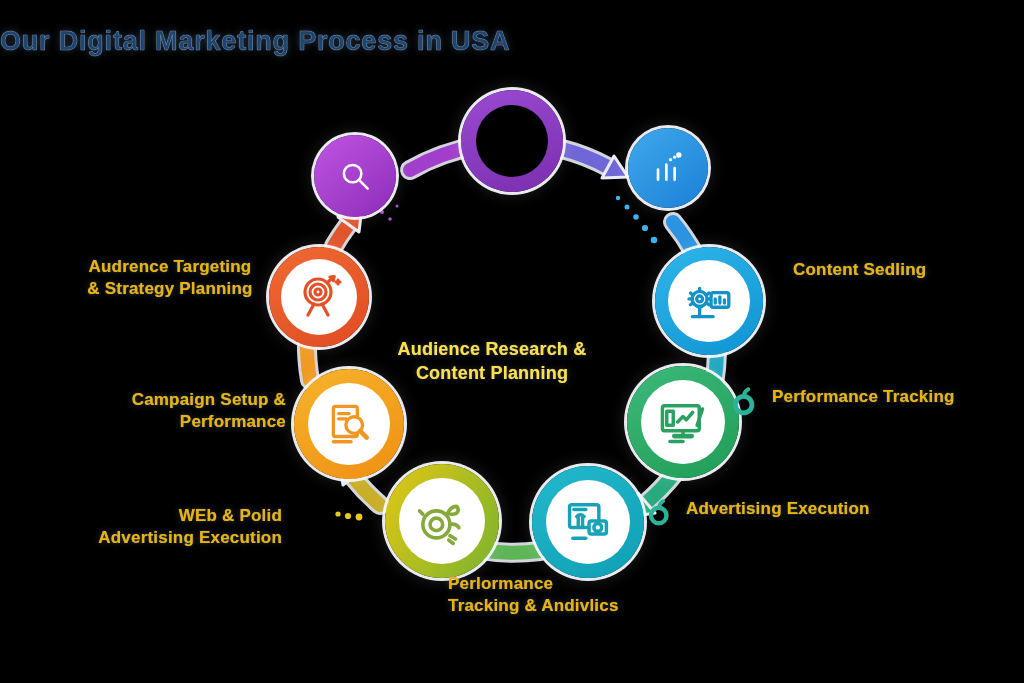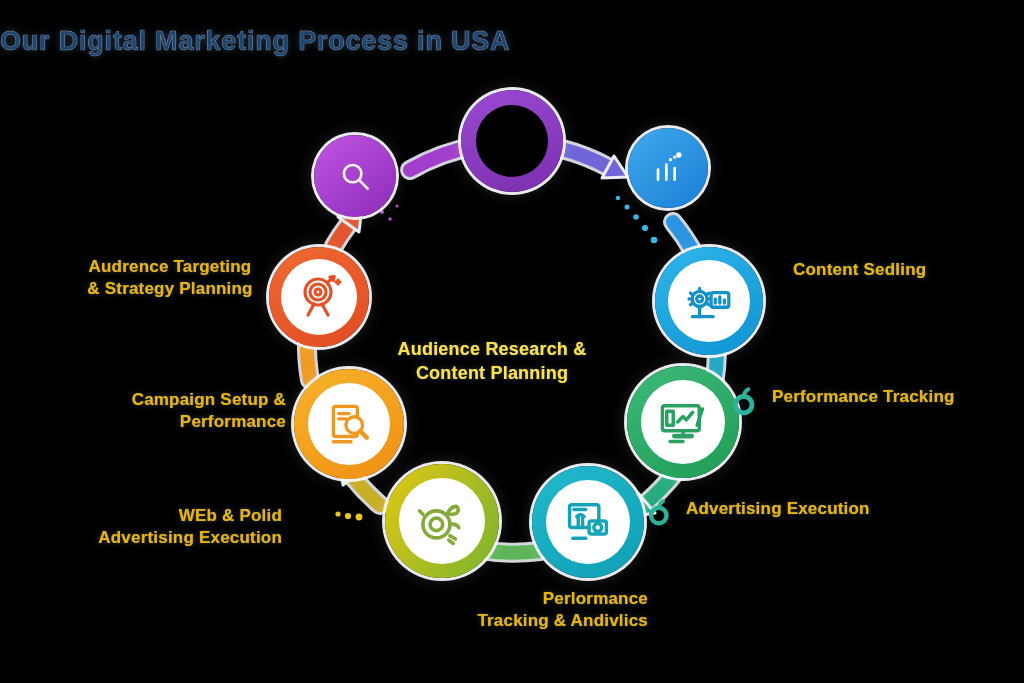--- a/index.html
+++ b/index.html
@@ -236,21 +236,21 @@
   <div class="label" style="left:96px;top:389px;width:190px;text-align:right">
     <div>Campaign Setup &amp;</div>
     <div>Performance</div>
   </div>
 
   <div class="label" style="left:66px;top:505px;width:216px;text-align:right">
     <div>WEb &amp; Polid</div>
     <div>Advertising Execution</div>
   </div>
 
-  <div class="label" style="left:448px;top:588px;width:200px;text-align:right">
+  <div class="label" style="left:448px;top:573px;width:200px;text-align:left">
     <div>Perlormance</div>
     <div>Tracking &amp; Andivlics</div>
   </div>
 
   <div class="label-row" style="left:646px;top:498px">
     <span class="droplet" style="color: rgb(43, 179, 154);">
       <svg width="28" height="30" viewBox="0 0 22 24">
         <circle cx="10" cy="14" r="6.2" stroke-width="3.6"></circle>
         <path d="M10.5,8 Q10,4.5 13.5,2.5" stroke-width="3"></path>
       </svg>

